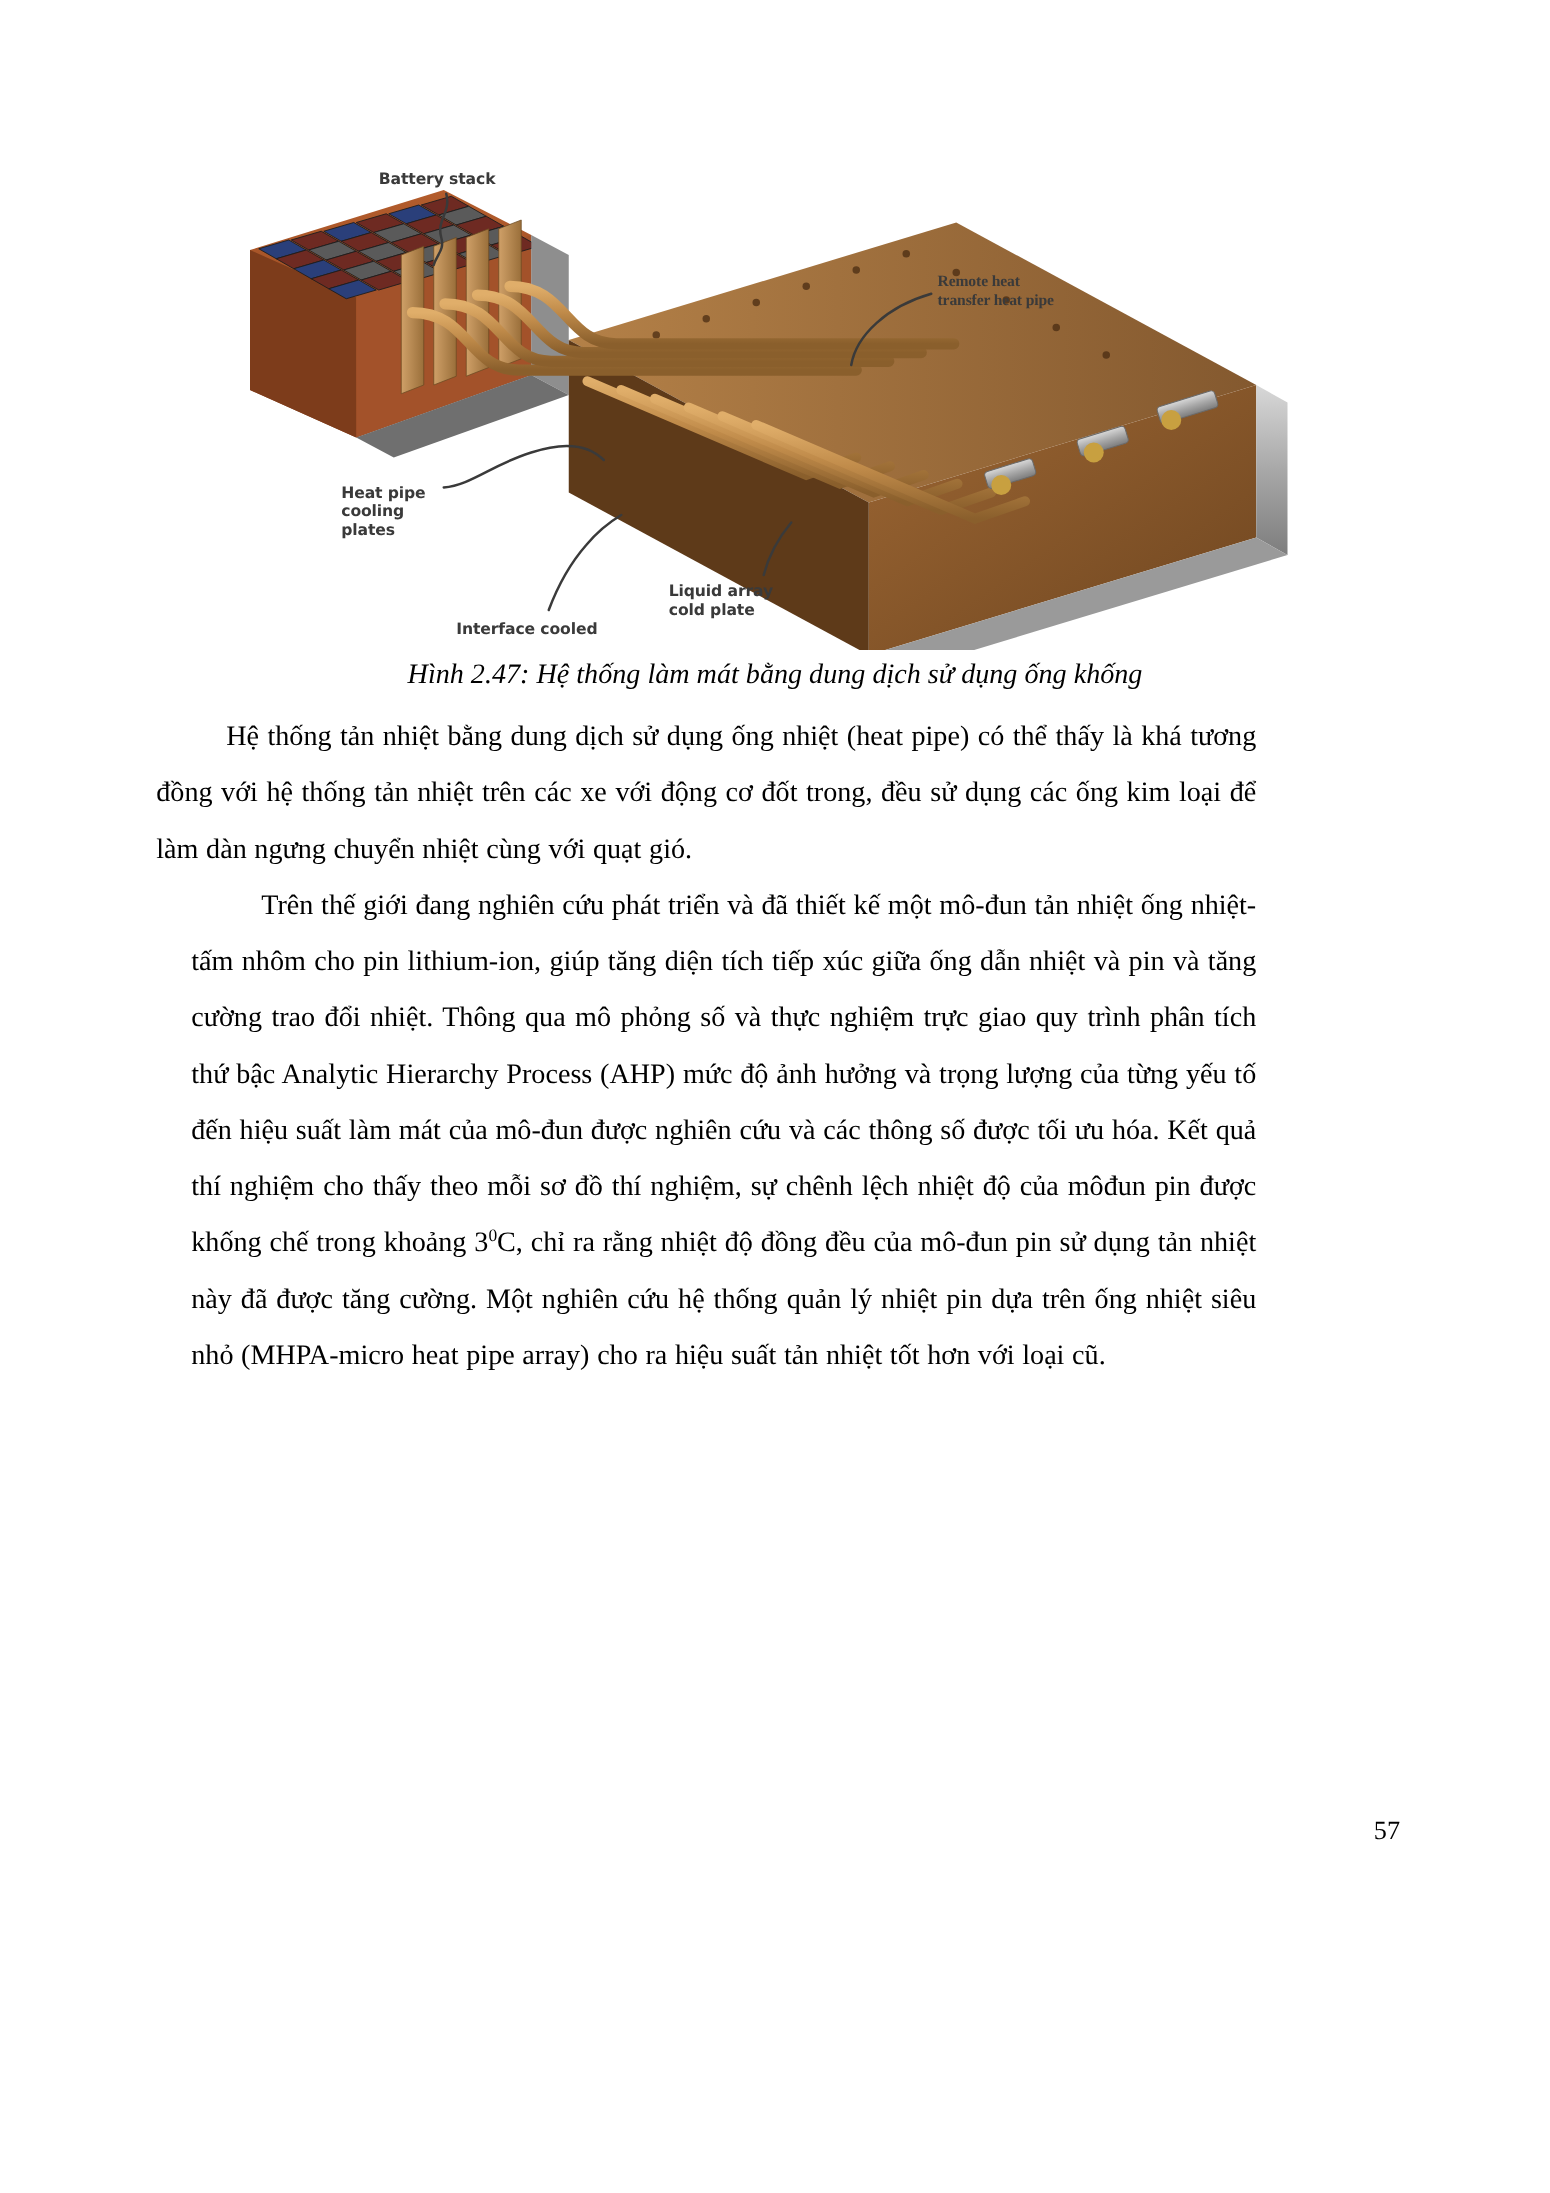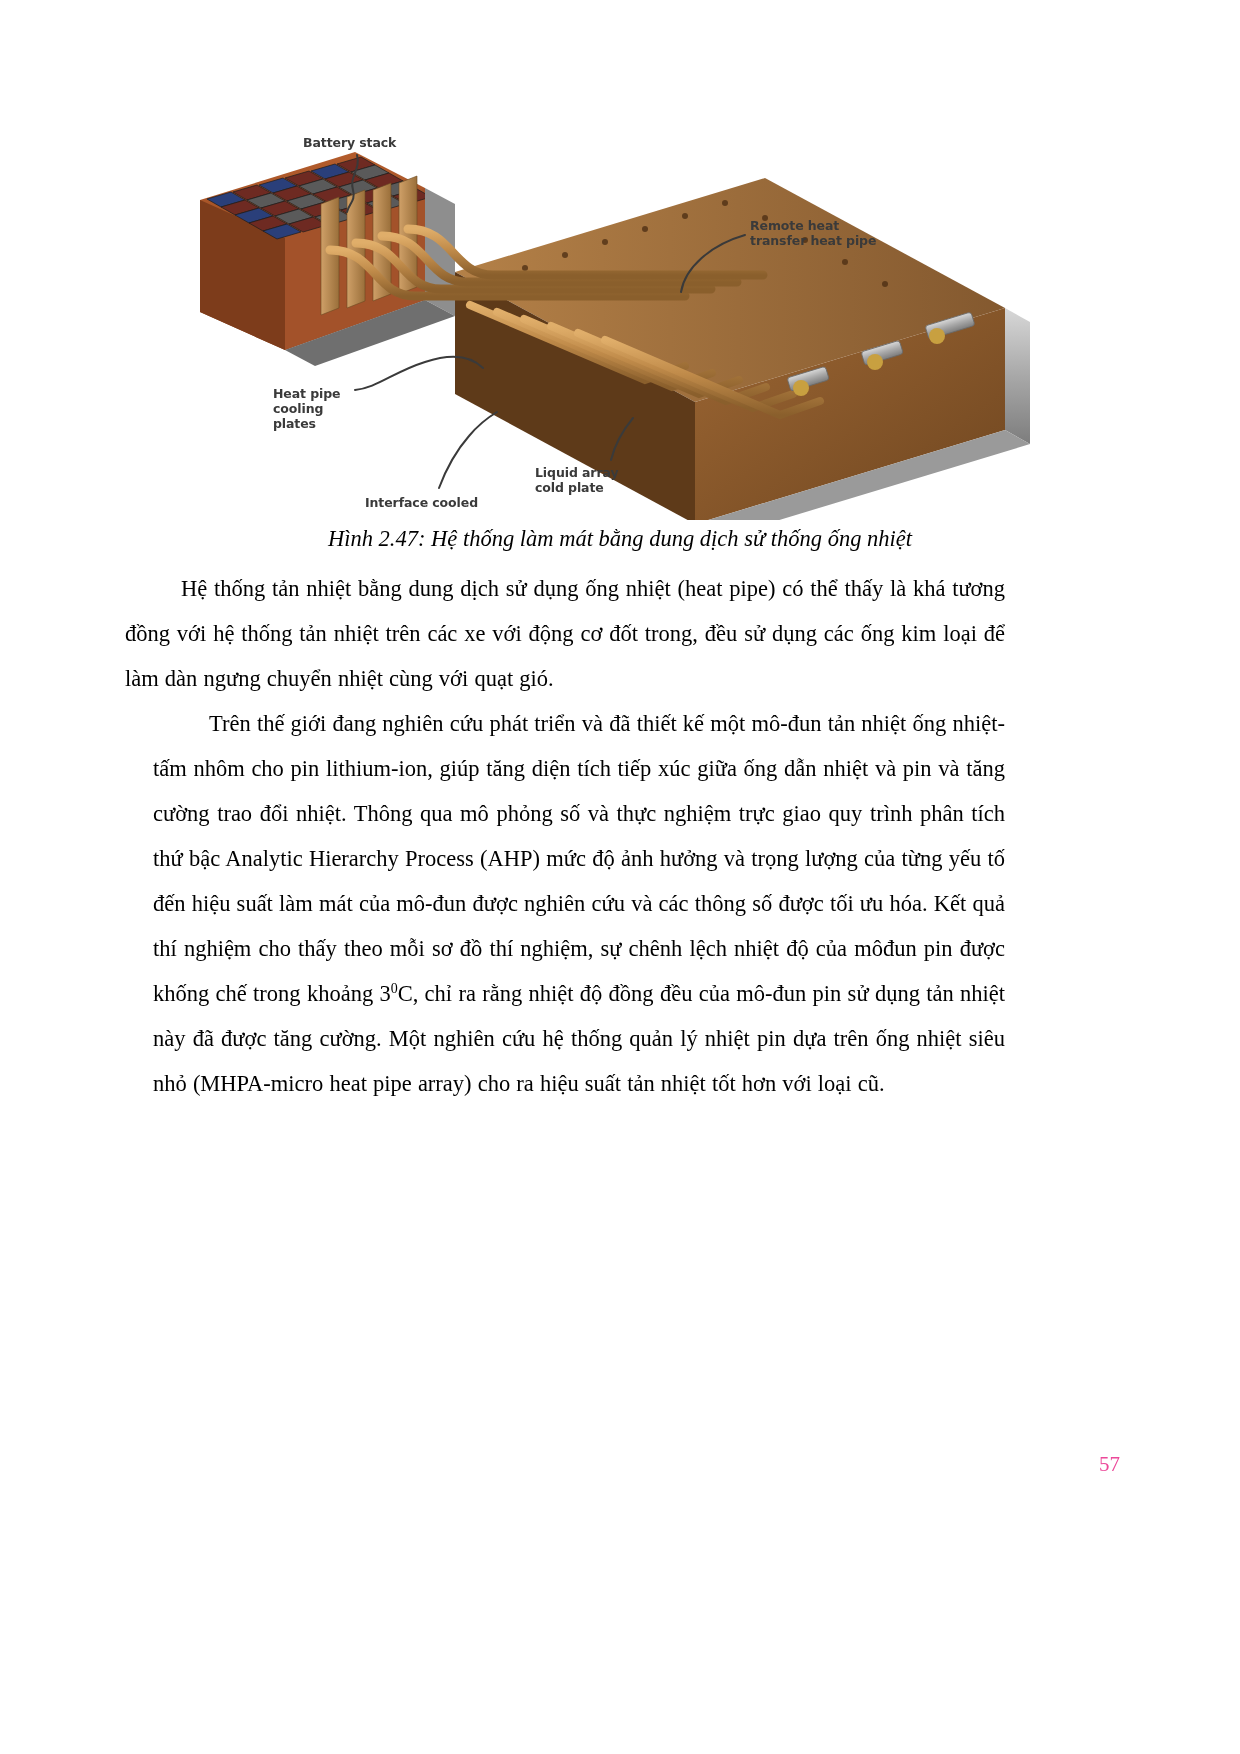--- a/index.html
+++ b/index.html
@@ -29,21 +29,21 @@
     position:absolute;
     font-family:"DejaVu Sans", sans-serif;
     font-weight:700;
     font-size:12.5px;
     line-height:15px;
     color:#3a3a3a;
     letter-spacing:-0.1px;
     white-space:pre-line;
   }
   .lbl-battery  { left:178px; top:35px; }
-  .lbl-remote   { left:625px; top:118px; text-align:left; }
+  .lbl-remote   { left:625px; top:118px; text-align:left;font-family:Liberation Serif, serif; }
   .lbl-heatpipe { left:148px; top:270px;margin-top:16px; }
   .lbl-interface{ left:240px; top:395px; }
   .lbl-liquid   { left:410px; top:365px; }
 
   
   .caption {
     position:absolute;
     left:0; top:524px;
     width:1240px;
     text-align:center;
@@ -72,21 +72,21 @@
   }
   .para + .para { margin-top:0;margin-left:28px; }
   .para sup { font-size:0.62em; vertical-align:super; line-height:0; }
 
   
   .page-number {
     position:absolute;
     right:120px; top:1452px;
     font-family:"Liberation Serif", serif;
     font-size:21px;
-    color:#ec4899;
+    color:#000000;
   }
 </style>
 </head>
 <body>
 
 <div class="page">
 
   <div class="figure-block">
 
     <svg class="figure-canvas" viewBox="0 0 990 420">
@@ -245,21 +245,21 @@
     <div class="fig-label lbl-remote">Remote heat
 transfer heat pipe</div>
     <div class="fig-label lbl-heatpipe">Heat pipe
 cooling
 plates</div>
     <div class="fig-label lbl-interface">Interface cooled</div>
     <div class="fig-label lbl-liquid">Liquid array
 cold plate</div>
   </div>
 
-  <div class="caption">Hình 2.47: Hệ thống làm mát bằng dung dịch sử thống ống nhiệt</div>
+  <div class="caption">Hình 2.47: Hệ thống làm mát bằng dung dịch sử dụng ống khống</div>
 
   <div class="body-text">
     <p class="para">Hệ thống tản nhiệt bằng dung dịch sử dụng ống nhiệt (heat pipe) có thể thấy là khá tương đồng với hệ thống tản nhiệt trên các xe với động cơ đốt trong, đều sử dụng các ống kim loại để làm dàn ngưng chuyển nhiệt cùng với quạt gió.</p>
     <p class="para"><span>Trên thế giới đang nghiên cứu phát triển và đã thiết kế một mô-đun tản nhiệt ống nhiệt-tấm nhôm cho pin lithium-ion, giúp tăng diện tích tiếp xúc giữa ống dẫn nhiệt và pin và tăng cường trao đổi nhiệt. Thông qua mô phỏng số và thực nghiệm trực giao quy trình phân tích thứ bậc Analytic Hierarchy Process (AHP) mức độ ảnh hưởng và trọng lượng của từng yếu tố đến hiệu suất làm mát của mô-đun được nghiên cứu và các thông số được tối ưu hóa. Kết quả thí nghiệm cho thấy theo mỗi sơ đồ thí nghiệm, sự chênh lệch nhiệt độ của môđun pin được khống chế trong khoảng 3</span><sup>0</sup><span>C, chỉ ra rằng nhiệt độ đồng đều của mô-đun pin sử dụng tản nhiệt này đã được tăng cường. Một nghiên cứu hệ thống quản lý nhiệt pin dựa trên ống nhiệt siêu nhỏ (MHPA-micro heat pipe array) cho ra hiệu suất tản nhiệt tốt hơn với loại cũ.</span></p>
   </div>
 
   <div class="page-number">57</div>
 
 </div>
 

